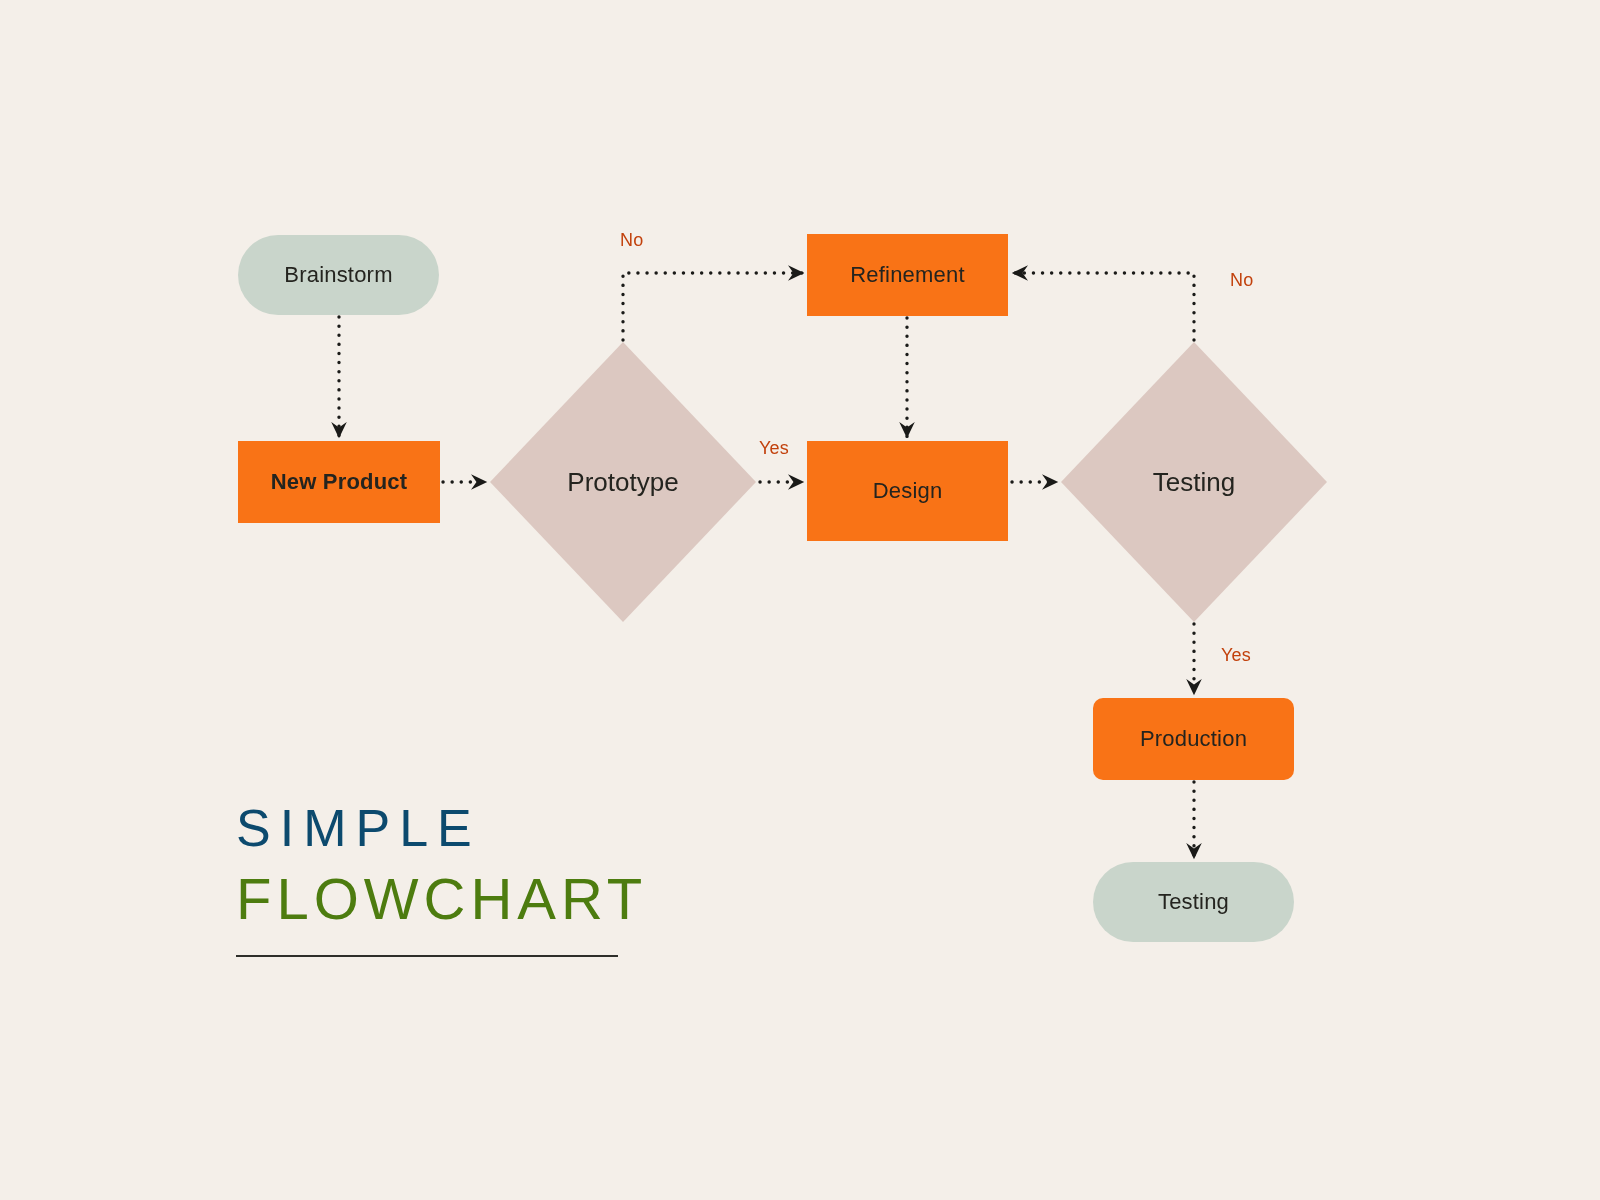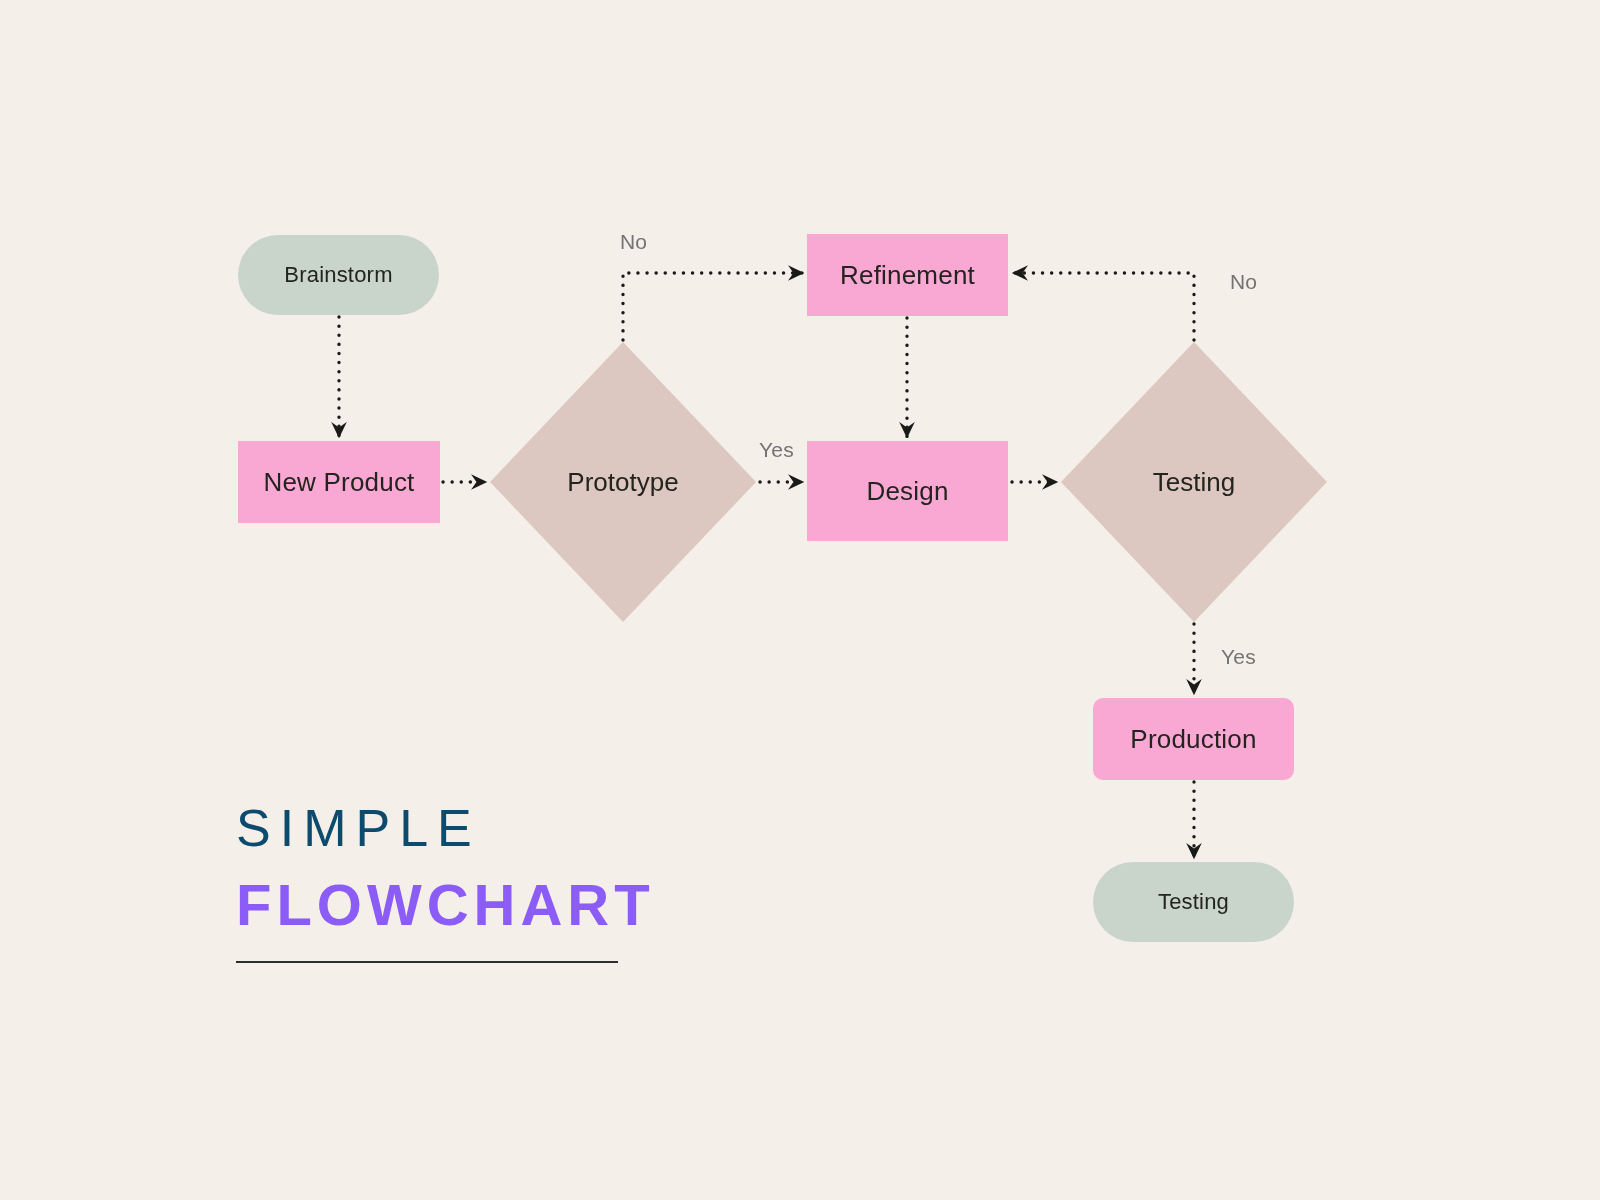--- a/index.html
+++ b/index.html
@@ -40,22 +40,22 @@
     letter-spacing: 0.2px;
     text-align: center;
     line-height: 1.1;
   }
   .node-terminator {
     border-radius: 999px;
     background: #c9d5cb;
     font-size: 22px;
   }
   .node-process {
-    background: #f9a8d4;
-    font-size: 26px;
+    background: #f97316;
+    font-size: 22px;
   }
   .node-decision-wrap {
     position: absolute;
     display: flex;
     align-items: center;
     justify-content: center;
   }
   .node-decision-shape {
     position: absolute;
     left: 0;
@@ -68,47 +68,47 @@
   .node-decision-label {
     position: relative;
     z-index: 2;
     font-size: 26px;
     color: #24241f;
   }
 
   
   .edge-label {
     position: absolute;
-    font-size: 21px;
-    color: #737373;
+    font-size: 18px;
+    color: #c2410c;
     letter-spacing: 0.2px;
     white-space: nowrap;
   }
 
   
   #title-block {
     position: absolute;
     left: 236px;
     top: 800px;
     width: 560px;
   }
   #title-line-1 {
     font-size: 52px;
     font-weight: 300;
     letter-spacing: 9px;
     color: #0c4a6e;
     line-height: 1.08;
   }
   #title-line-2 {
     font-size: 58px;
-    font-weight: 700;
+    font-weight: 400;
     letter-spacing: 5px;
-    color: #8b5cf6;
+    color: #4d7c0f;
     line-height: 1.08;
-    margin-top: 18px;
+    margin-top: 12px;
   }
   #title-rule {
     margin-top: 24px;
     width: 382px;
     height: 2px;
     background: #2e2e2a;
   }
 </style>
 </head>
 <body>
@@ -141,21 +141,21 @@
       <path d="M 1194 624 L 1194 694"></path>
 
       <path d="M 1194 782 L 1194 858"></path>
     </g>
   </svg>
 
   <div class="node node-terminator" style="left:238px; top:235px; width:201px; height:80px;">
     <span>Brainstorm</span>
   </div>
 
-  <div class="node node-process" style="left:238px; top:441px; width:202px; height:82px;">
+  <div class="node node-process" style="left:238px; top:441px; width:202px; height:82px;font-weight:bold;">
     <span>New Product</span>
   </div>
 
   <div class="node-decision-wrap" style="left:490px; top:342px; width:266px; height:280px;">
     <div class="node-decision-shape"></div>
     <span class="node-decision-label">Prototype</span>
   </div>
 
   <div class="node node-process" style="left:807px; top:234px; width:201px; height:82px;">
     <span>Refinement</span>

